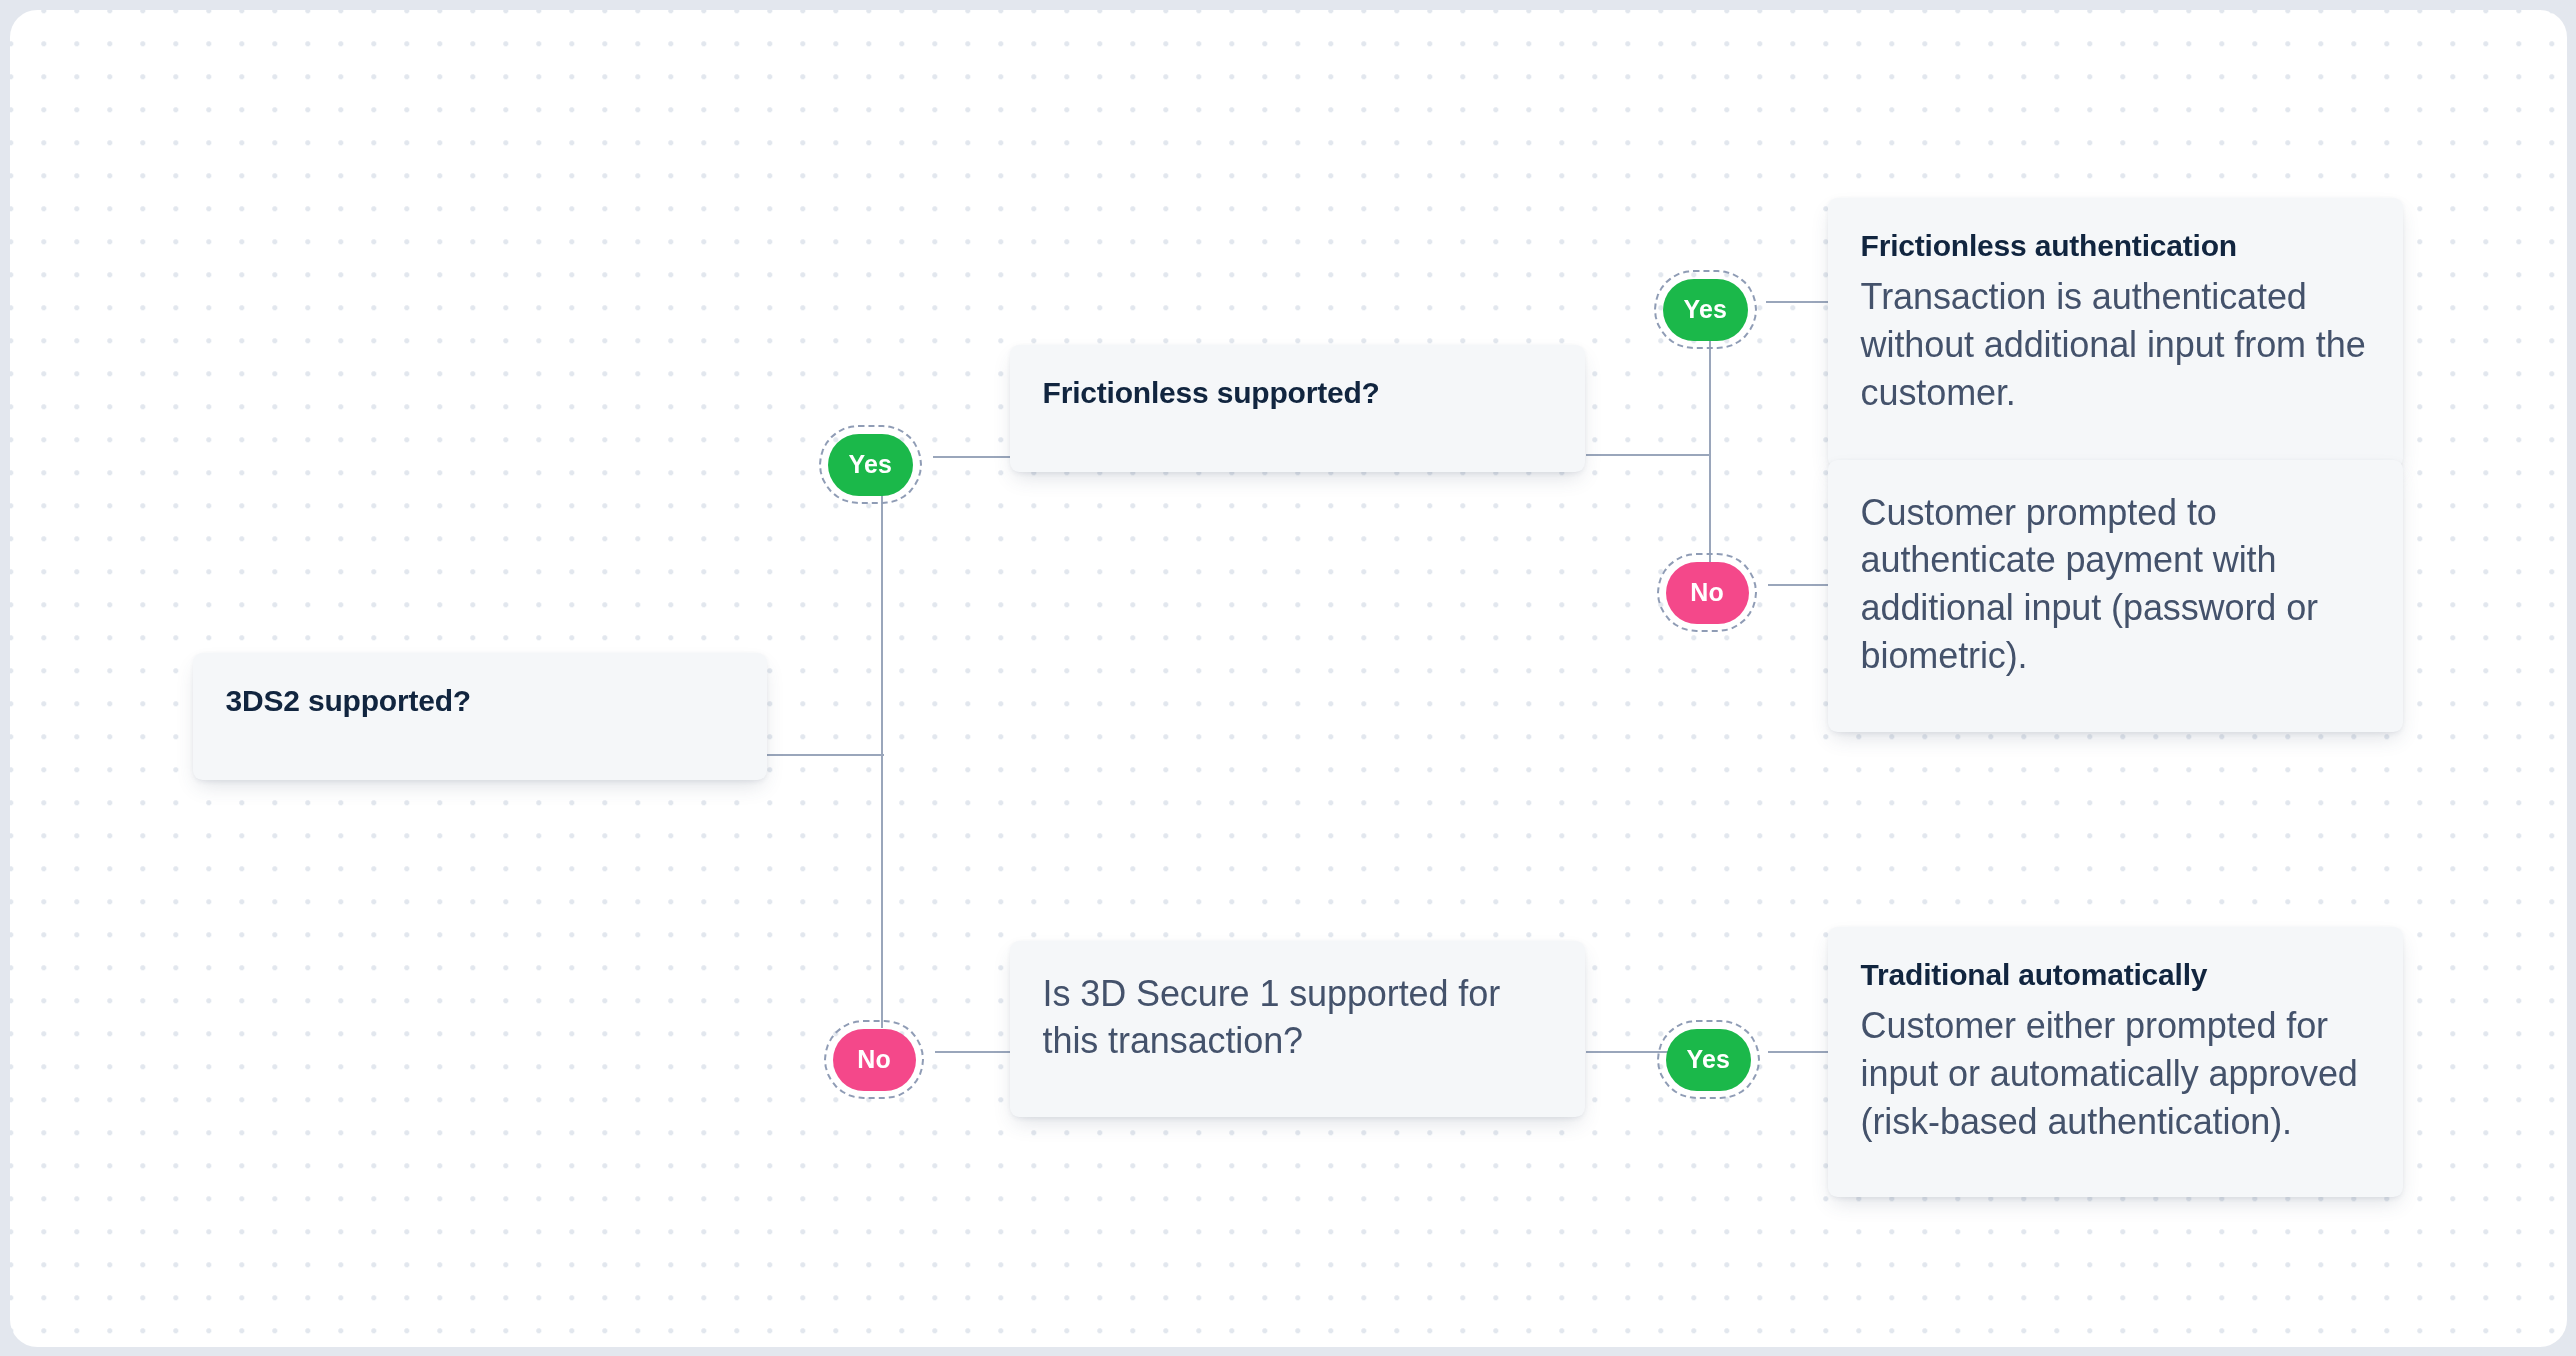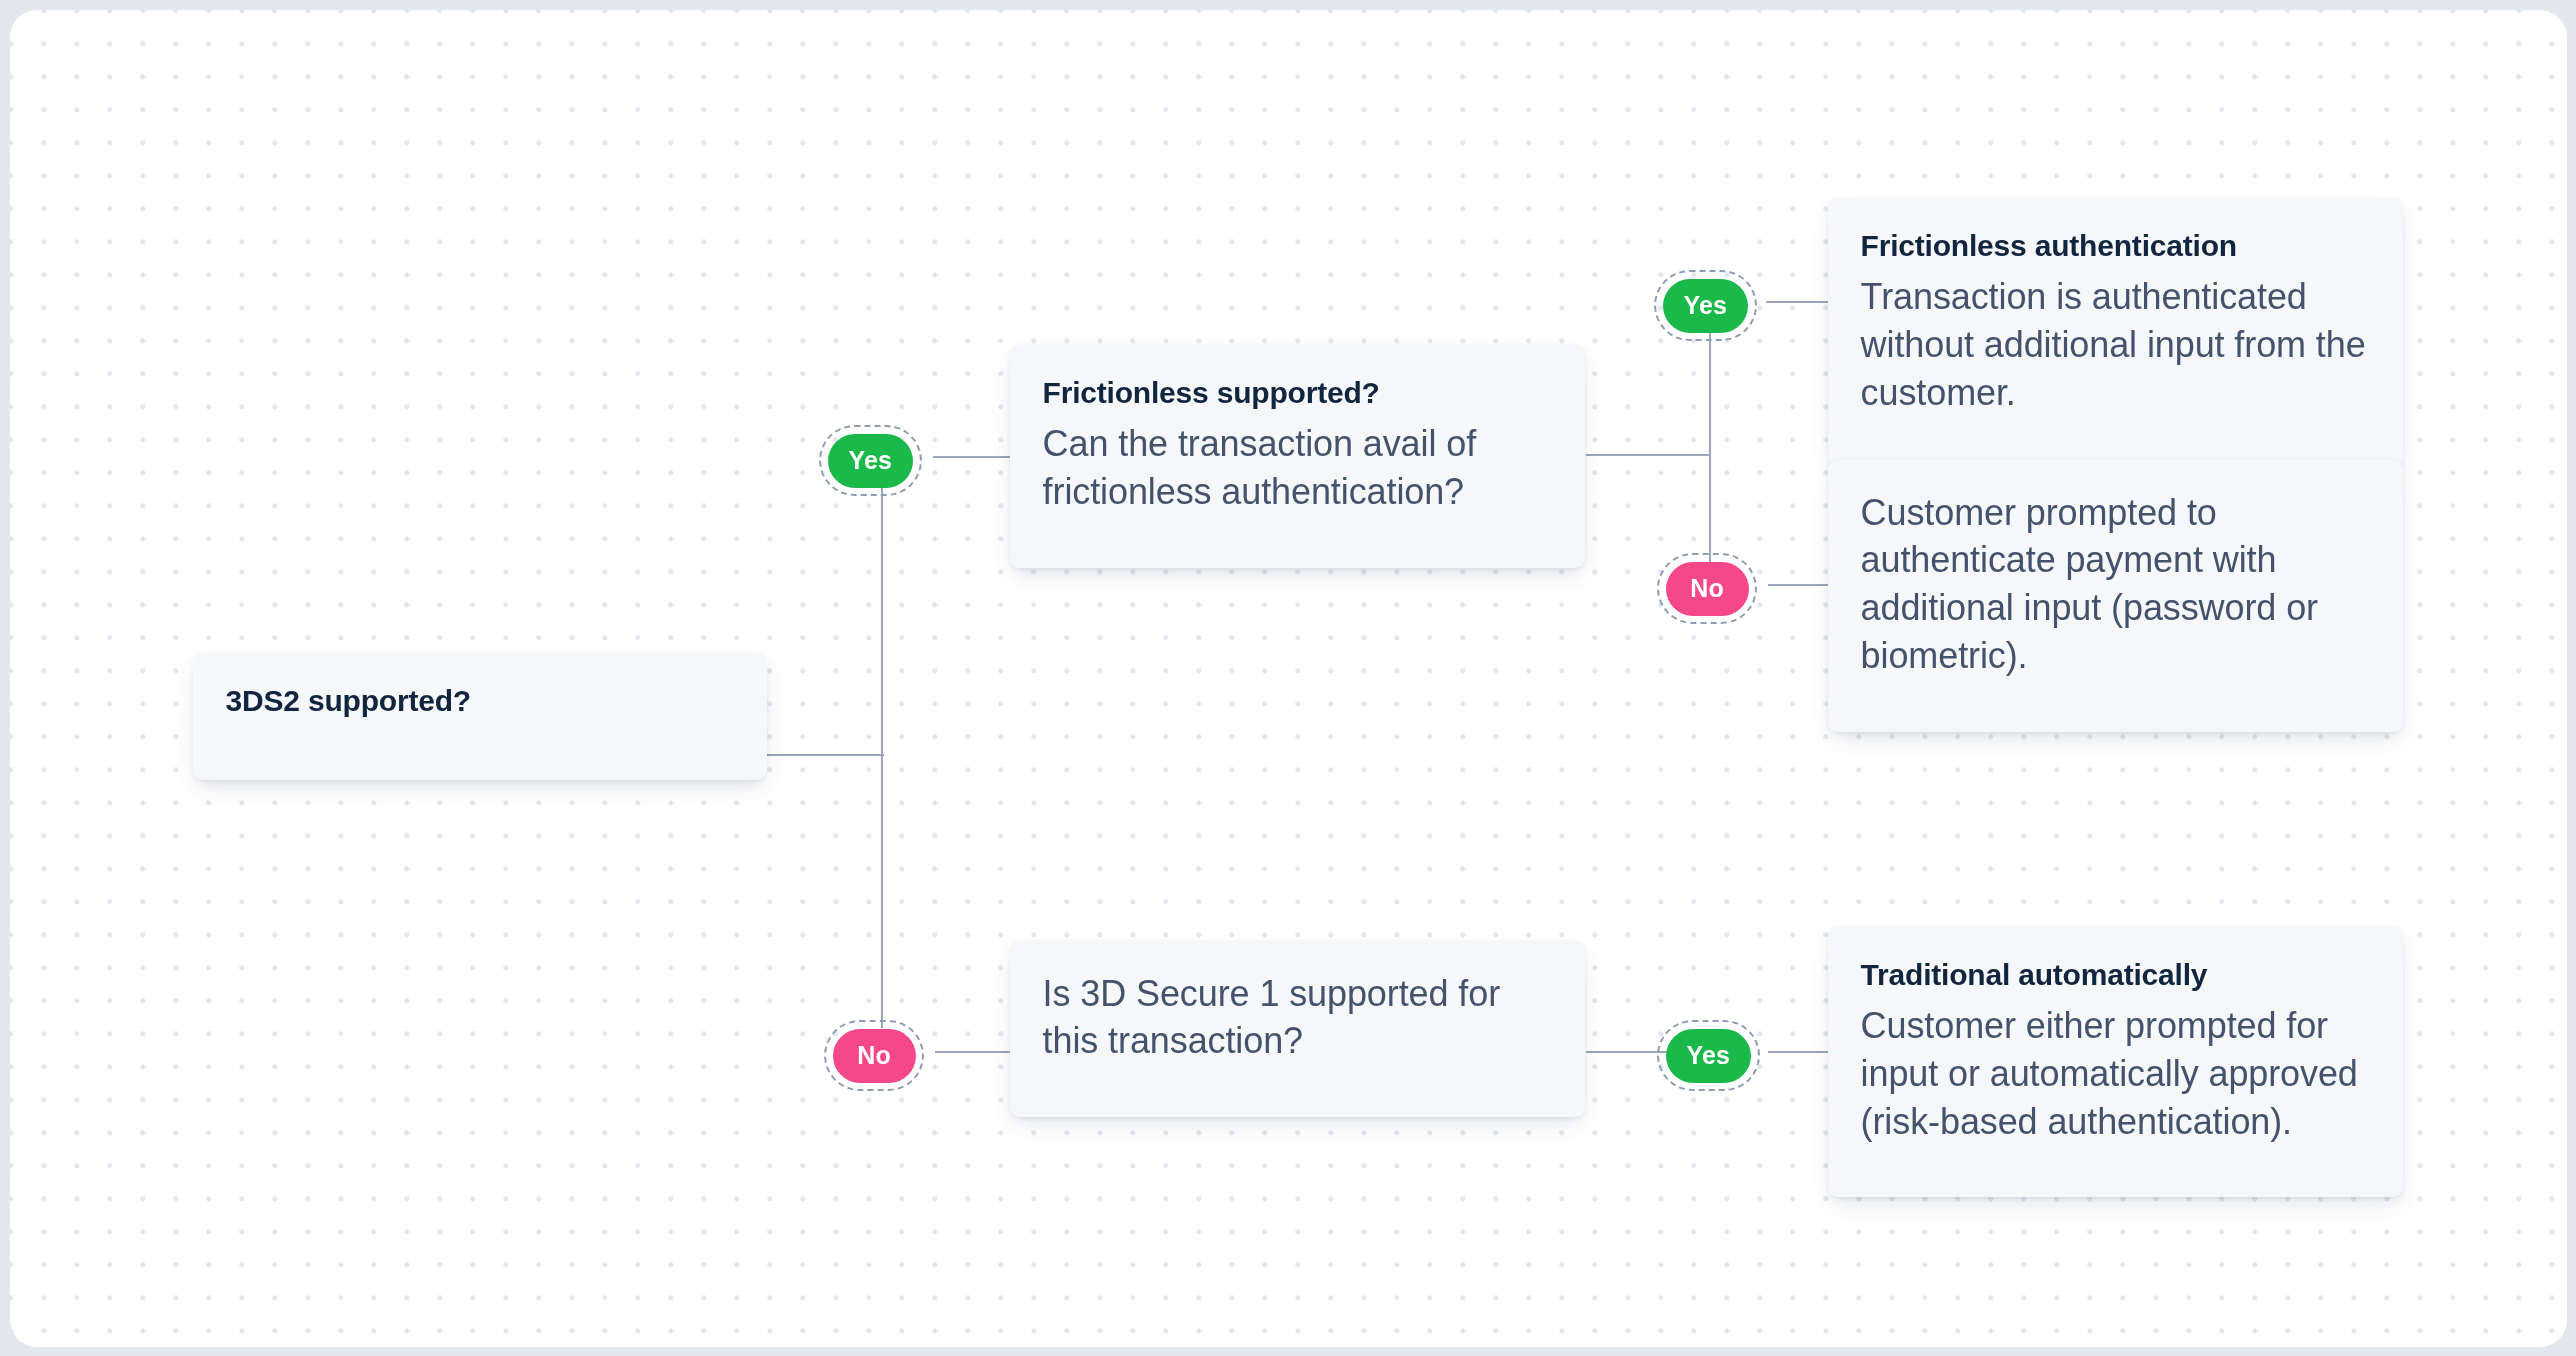--- a/index.html
+++ b/index.html
@@ -75,21 +75,21 @@
   #card-friction-out{ left: 1818px; top: 188px;  width: 575px; }
   #card-challenge   { left: 1818px; top: 450px;  width: 575px; }
   #card-traditional { left: 1818px; top: 917px;  width: 575px; }
 
   
   .badge {
     position: absolute;
     display: flex;
     align-items: center;
     justify-content: center;
-    height: 54px;
+    height: 62px;
     min-width: 83px;
     padding: 0 21px;
     border-radius: 961px;
     color: #ffffff;
     font-size: 25px;
     font-weight: 600;
     letter-spacing: 0.1px;
     line-height: 1;
     white-space: nowrap;
     z-index: 4;
@@ -141,21 +141,20 @@
 
     <div class="conn h" style="left:1758px; top:1041px; width:65px;"></div>
   </div>
 
   <div class="node-card" id="card-3ds2">
     <div class="node-title">3DS2 supported?</div>
   </div>
 
   <div class="node-card" id="card-frictionless">
     <div class="node-title">Frictionless supported?</div>
-    <div class="node-desc">Can the transaction avail of frictionless authentication?</div>
   </div>
 
   <div class="node-card" id="card-3ds1">
     <div class="node-desc">Is 3D Secure 1 supported for this transaction?</div>
   </div>
 
   <div class="node-card" id="card-friction-out">
     <div class="node-title">Frictionless authentication</div>
     <div class="node-desc">Transaction is authenticated without additional input from the customer.</div>
   </div>

